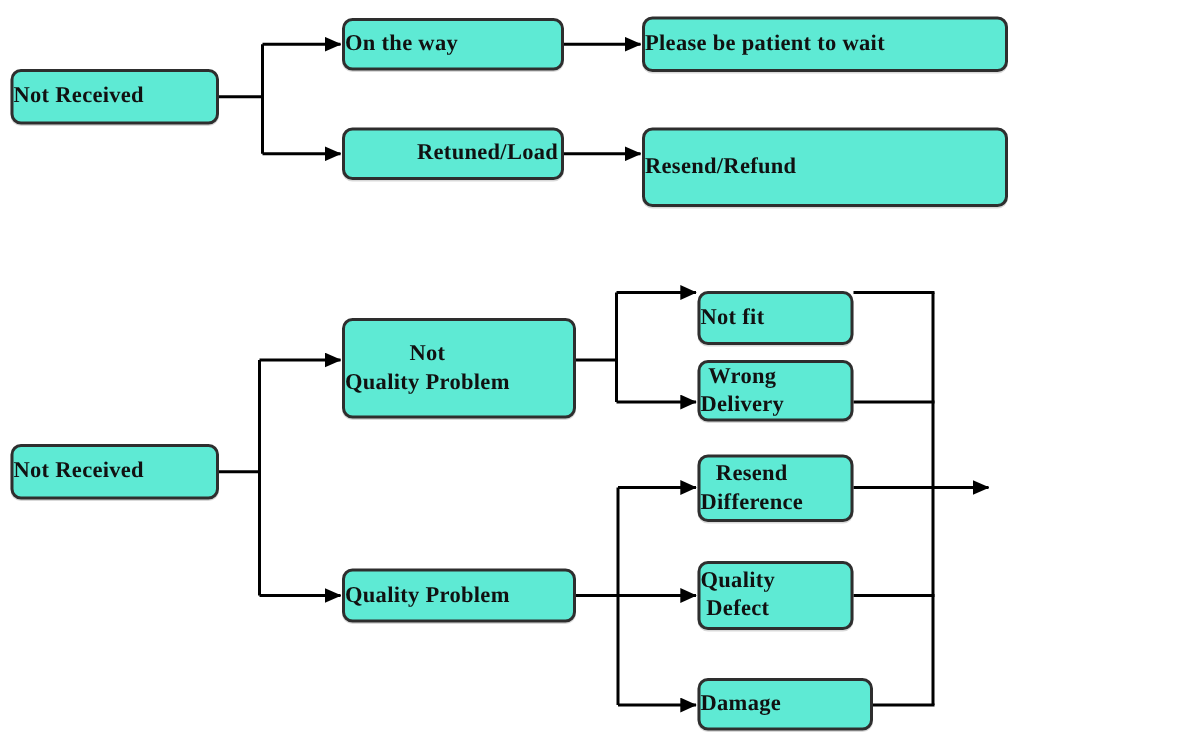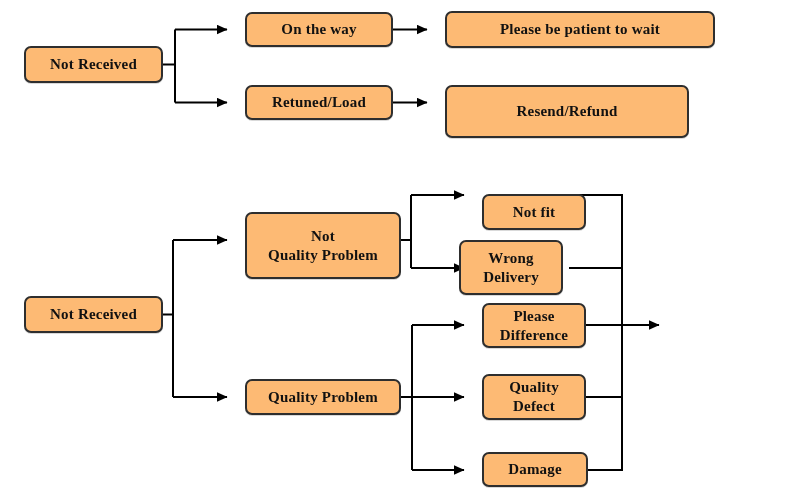--- a/index.html
+++ b/index.html
@@ -18,29 +18,28 @@
   }
   .wire {
     stroke: #000000;
     stroke-width: 2;
     fill: none;
   }
   .arrow { marker-end: url(#ah); }
   .node {
     position: absolute;
     box-sizing: border-box;
-    background: #fdba74;
+    background: #5eead4;
     border: 2px solid #2e2e2e;
     border-radius: 7px;
     display: flex;
     align-items: center;
-    justify-content: center;
+    justify-content: flex-start;
     text-align: center;
     box-shadow: 0 1px 0 rgba(0,0,0,0.15);
-    margin-left: 17px;
   }
   .node span {
     display: block;
     white-space: pre-line;
     font-weight: bold;
     font-size: 15px;
     line-height: 1.25;
     color: #111111;
     letter-spacing: 0.2px;
   }
@@ -87,52 +86,52 @@
     <path class="wire" d="M622,195 V470"></path>
     <path class="wire arrow" d="M569,325 H659"></path>
   </svg>
 
   <div class="node" style="left:7px; top:46px; width:139px; height:37px;">
     <span>Not Received</span>
   </div>
   <div class="node" style="left:228px; top:12px; width:148px; height:35px;">
     <span>On the way</span>
   </div>
-  <div class="node" style="left:228px; top:85px; width:148px; height:35px;">
+  <div class="node" style="left:228px; top:85px; width:148px; height:35px;padding-left:48px;">
     <span>Retuned/Load</span>
   </div>
-  <div class="node" style="left:428px; top:11px; width:270px; height:37px;">
+  <div class="node" style="left:428px; top:11px; width:244px; height:37px;">
     <span>Please be patient to wait</span>
   </div>
   <div class="node" style="left:428px; top:85px; width:244px; height:53px;">
     <span>Resend/Refund</span>
   </div>
 
   <div class="node" style="left:7px; top:296px; width:139px; height:37px;">
     <span>Not Received</span>
   </div>
   <div class="node" style="left:228px; top:212px; width:156px; height:67px;">
     <span>Not
 Quality Problem</span>
   </div>
   <div class="node" style="left:228px; top:379px; width:156px; height:36px;">
     <span>Quality Problem</span>
   </div>
   <div class="node" style="left:465px; top:194px; width:104px; height:36px;">
     <span>Not fit</span>
   </div>
-  <div class="node" style="left:442px; top:240px; width:104px; height:55px;">
+  <div class="node" style="left:465px; top:240px; width:104px; height:41px;">
     <span>Wrong
 Delivery</span>
   </div>
   <div class="node" style="left:465px; top:303px; width:104px; height:45px;">
-    <span>Please
+    <span>Resend
 Difference</span>
   </div>
   <div class="node" style="left:465px; top:374px; width:104px; height:46px;">
     <span>Quality
 Defect</span>
   </div>
-  <div class="node" style="left:465px; top:452px; width:106px; height:35px;">
+  <div class="node" style="left:465px; top:452px; width:117px; height:35px;">
     <span>Damage</span>
   </div>
 
 </div>
 
 </body></html>

